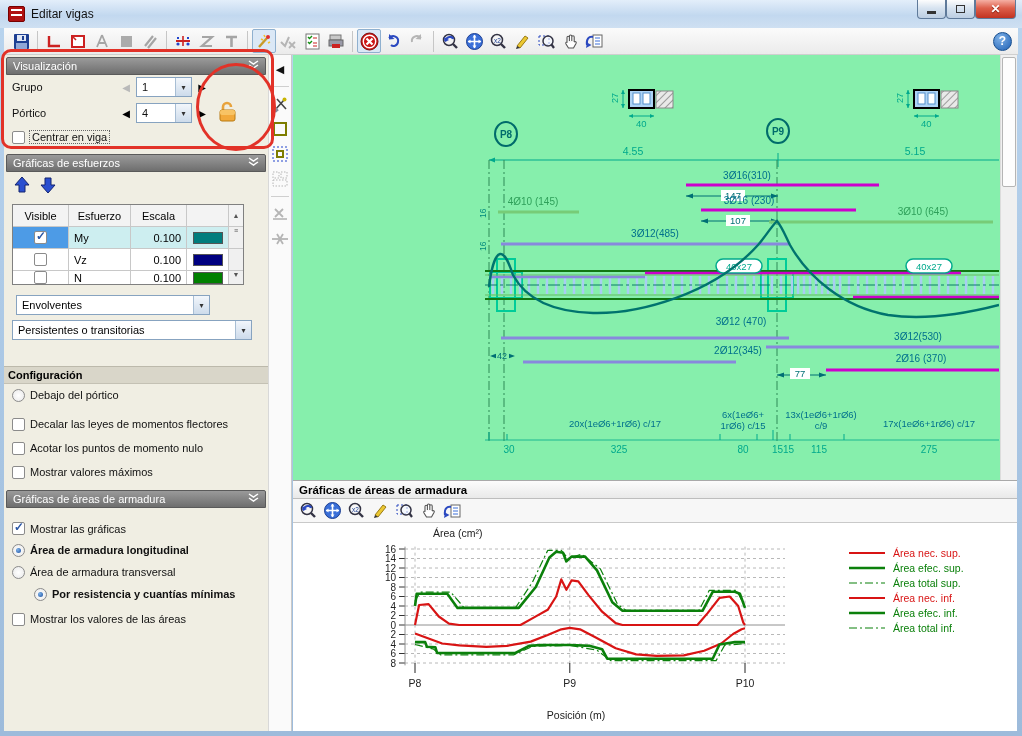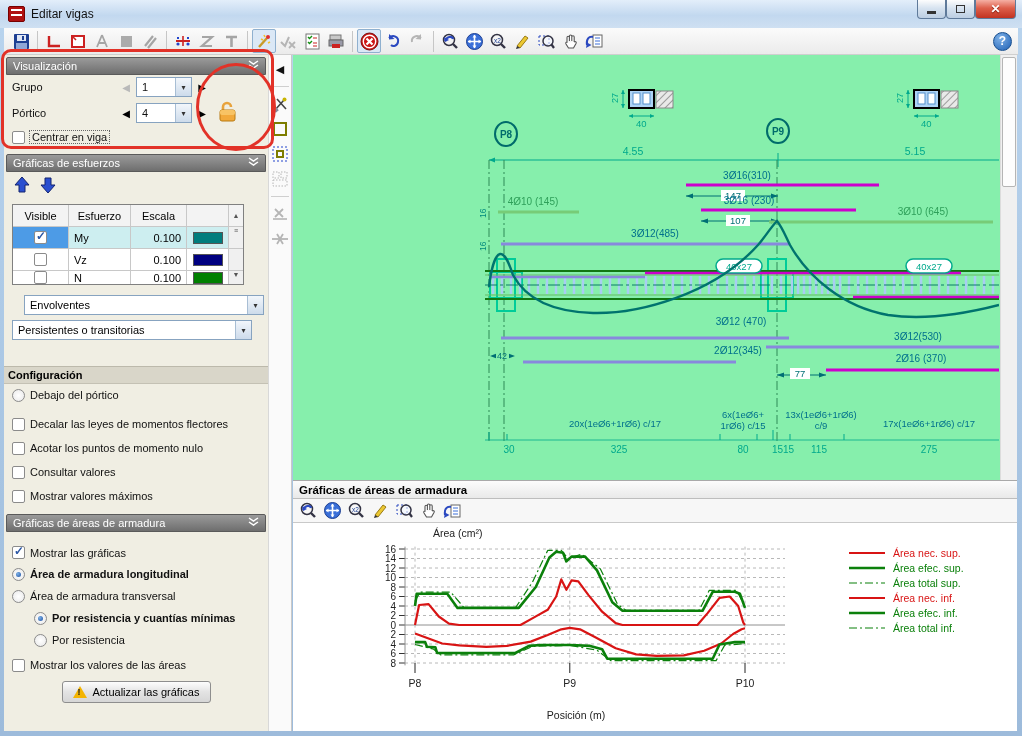--- a/index.html
+++ b/index.html
@@ -372,45 +372,41 @@
           </div>
         <div class="tc esf">N</div>
         <div class="tc esc">0.100</div>
         <div class="tc col">
             <span class="swatch" style="background:#008000"></span>
           </div>
         <div class="tc sb">▼</div>
       </div>
     </div>
 
-    <div class="combo" style="width:240px; margin:10px 8px 0 20px;">
+    <div class="combo" style="width:194px; margin:10px 8px 0 12px;">
       <span class="cval">Envolventes</span>
       <span class="carr">▾</span>
     </div>
     <div class="combo" style="width:240px; margin:5px 8px 0 8px;">
       <span class="cval">Persistentes o transitorias</span>
       <span class="carr">▾</span>
     </div>
 
     <div id="grey-band" style="margin-top:26px">Configuración</div>
     <div class="chkrow" style="height:22px;">
       <span class="radio"></span>
       <span>Debajo del pórtico</span>
     </div>
     <div class="chkrow" style="height:24px; margin-top:6px;">
       <span class="chk"></span>
       <span>Decalar las leyes de momentos flectores</span>
     </div>
     <div class="chkrow" style="height:24px;">
       <span class="chk"></span>
       <span>Acotar los puntos de momento nulo</span>
-    </div>
-    <div class="chkrow" style="height:24px;">
-      <span class="chk"></span>
-      <span>Consultar valores</span>
     </div>
     <div class="chkrow" style="height:24px;">
       <span class="chk"></span>
       <span>Mostrar valores máximos</span>
     </div>
 
     <div class="phead" style="margin-top:6px">
       <span>Gráficas de áreas de armadura</span>
       <span class="chev"><svg width="11" height="10">
             <path d="M1 1 L5.5 4 L10 1 M1 5 L5.5 8 L10 5" stroke="#fff" stroke-width="1.5" fill="none"></path>
@@ -425,33 +421,23 @@
       <span class="bold">Área de armadura longitudinal</span>
     </div>
     <div class="chkrow" style="height:22px;">
       <span class="radio"></span>
       <span>Área de armadura transversal</span>
     </div>
     <div class="chkrow" style="height:22px; padding-left:30px;">
       <span class="radio sel"></span>
       <span class="bold">Por resistencia y cuantías mínimas</span>
     </div>
-    <div class="chkrow" style="height:22px; padding-left:30px;">
-      <span class="radio"></span>
-      <span>Por resistencia</span>
-    </div>
     <div class="chkrow" style="height:24px; margin-top:2px;">
       <span class="chk"></span>
       <span>Mostrar los valores de las áreas</span>
-    </div>
-    <div style="display:flex; justify-content:center; margin-top:4px;">
-      <div class="btn">
-        <span class="warn-tri"></span>
-        <span>Actualizar las gráficas</span>
-      </div>
     </div>
 
   </div>
 
   <div id="ann-rect"></div>
   <div id="ann-ellipse"></div>
 
   <div id="minibar">
     <div class="mbtn" style="color:#111; font-size:11px;">◀</div>
     <div class="msep"></div>

